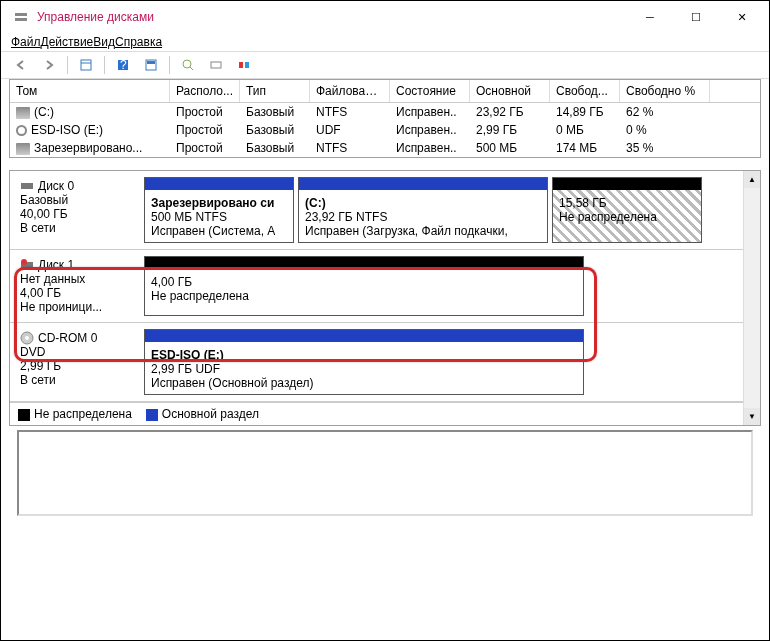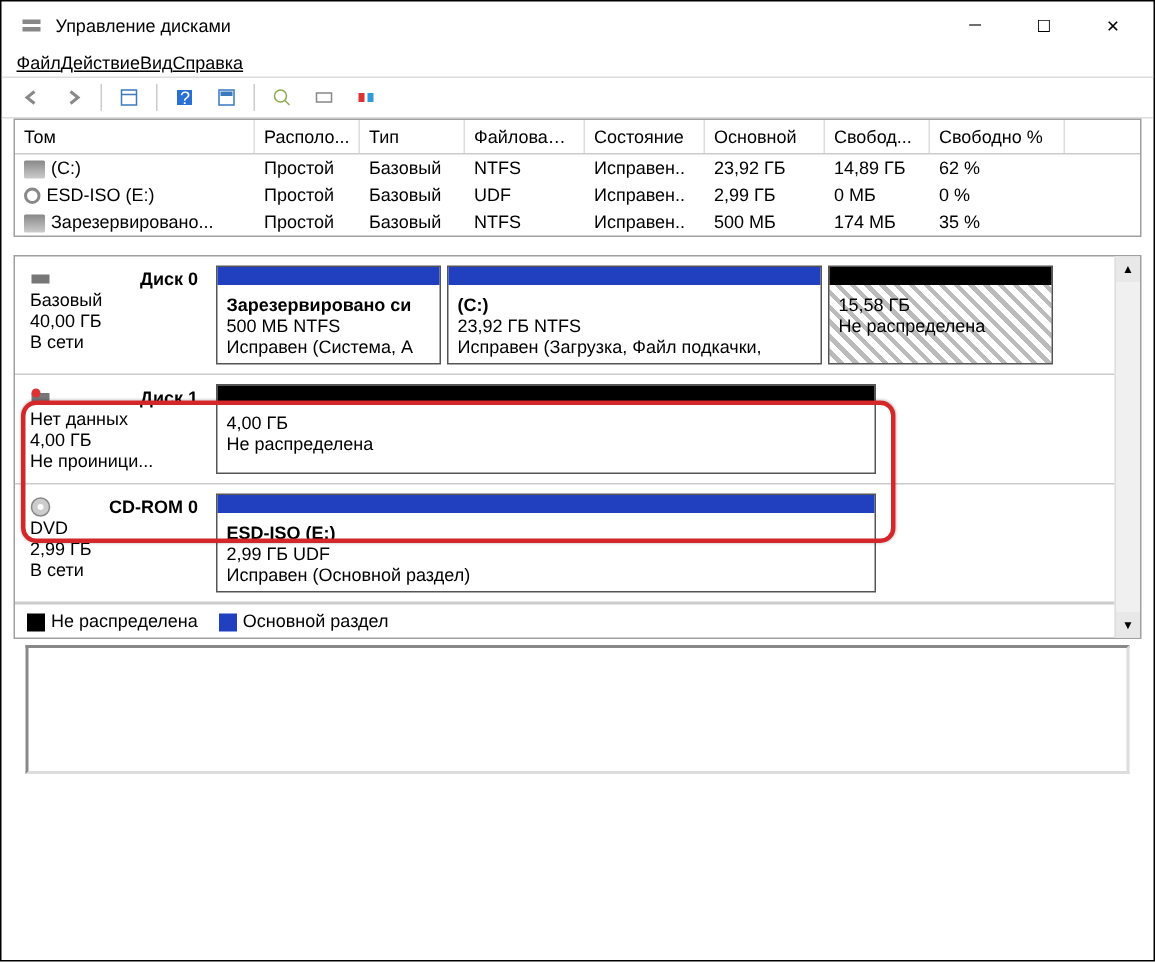--- a/index.html
+++ b/index.html
@@ -1,19 +1,19 @@
 <!DOCTYPE html>
 <html><head>
 <meta charset="utf-8">
 <style>
 * { box-sizing: border-box; margin: 0; padding: 0; font-family: "Segoe UI", Tahoma, sans-serif; font-size: 12px; }
 body { width: 770px; height: 641px; background: #fff; border: 1px solid #000; position: relative; }
 .titlebar { height: 32px; display: flex; align-items: center; padding: 0 4px; }
 .titlebar .icon { width: 16px; height: 16px; margin: 0 8px; }
-.titlebar .title { flex: 1; font-size: 12px; color: #000000; }
+.titlebar .title { flex: 1; font-size: 12px; color: #be185d; }
 .win-controls { display: flex; height: 100%; }
 .win-controls div { width: 46px; display: flex; align-items: center; justify-content: center; font-size: 11px; color: #000; }
 .menubar { padding: 2px 10px; display: flex; gap: 0; border-bottom: 1px solid #ddd; }
 .menubar span { text-decoration: underline; text-underline-offset: 1px; }
 .toolbar { padding: 2px 8px; display: flex; gap: 4px; align-items: center; border-bottom: 1px solid #ddd; }
 .tbtn { width: 24px; height: 22px; border: 1px solid transparent; display: flex; align-items: center; justify-content: center; }
 .sep { width: 1px; height: 18px; background: #ccc; margin: 0 2px; }
 .content { padding: 0 8px; }
 .volume-list { border: 1px solid #a0a0a0; }
 .vl-header { display: flex; background: #fff; border-bottom: 1px solid #ccc; }
@@ -27,21 +27,21 @@
 .c-status { width: 80px; }
 .c-cap { width: 80px; }
 .c-free { width: 70px; }
 .c-pct { width: 90px; }
 .vicon { display: inline-block; width: 14px; height: 12px; margin-right: 4px; vertical-align: middle; }
 .vicon-disk { background: linear-gradient(#888, #ccc); border-radius: 1px; }
 .vicon-cd { border: 2px solid #888; border-radius: 50%; width: 11px; height: 11px; }
 .graphical { margin-top: 12px; border: 1px solid #a0a0a0; position: relative; }
 .disk-row { display: flex; border-bottom: 1px solid #ccc; padding: 6px; gap: 8px; }
 .disk-label { width: 120px; padding: 2px 4px; }
-.disk-label .nm { font-weight: bold; display: flex; align-items: center; gap: 4px; justify-content: space-between; }
+.disk-label .nm { font-weight: normal; display: flex; align-items: center; gap: 4px; }
 .disk-parts { flex: 1; display: flex; gap: 4px; }
 .part { border: 1px solid #555; position: relative; padding-top: 14px; }
 .part-header { position: absolute; top: 0; left: 0; right: 0; height: 12px; }
 .part-header.primary { background: #2040c0; }
 .part-header.black { background: #000; }
 .part-body { padding: 4px 6px; }
 .unalloc { 
   background-image: repeating-linear-gradient(45deg, #fff 0, #fff 4px, #bbb 4px, #bbb 7px);
 }
 .scrollbar { position: absolute; right: 0; top: 0; bottom: 0; width: 17px; background: #f0f0f0; border-left: 1px solid #ddd; }

